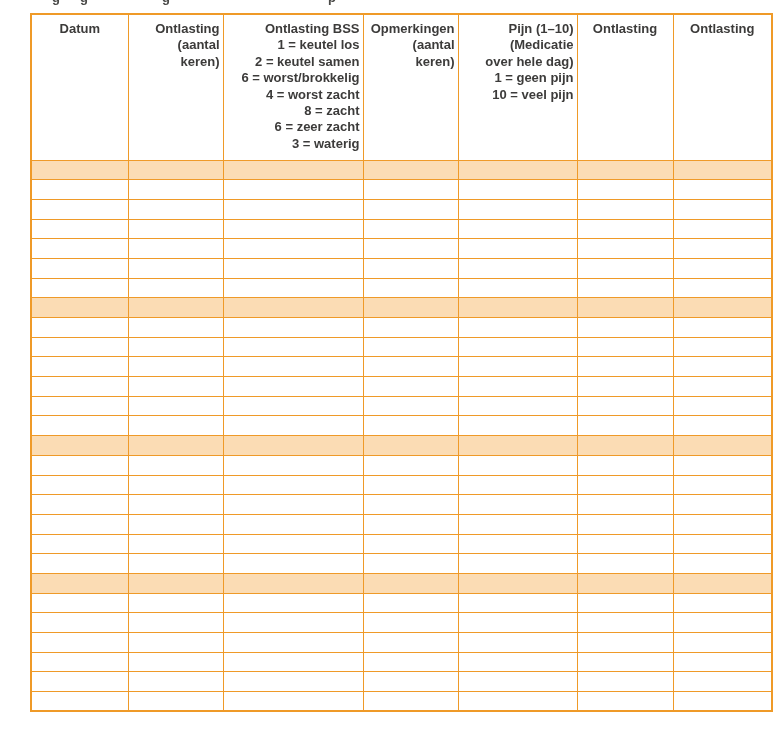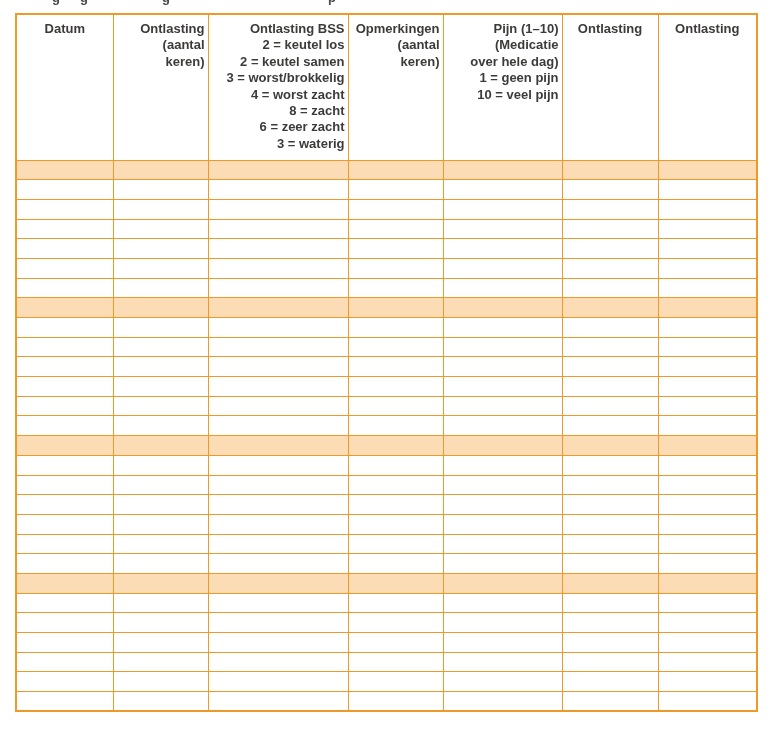--- a/index.html
+++ b/index.html
@@ -20,21 +20,21 @@
     position:absolute;left:0;top:0;width:773px;height:6px;
     overflow:hidden;
   }
   .top-crop .frag{
     position:absolute;top:-9px;
     font-size:13px;font-weight:bold;color:#4a4a48;
     line-height:13px;
   }
   
   table.diary{
-    position:absolute;left:15px;top:13px;
+    position:absolute;left:30px;top:13px;
     width:741px;
     border-collapse:collapse;
     table-layout:fixed;
     border:2px solid var(--orange);
   }
   table.diary th, table.diary td{
     border:1px solid var(--orange);
   }
   thead tr{height:146px;}
   th{
@@ -88,23 +88,23 @@
         <th>
           <div class="hline">Datum</div>
         </th>
         <th>
           <div class="hline">Ontlasting</div>
           <div class="hline">(aantal</div>
           <div class="hline">keren)</div>
         </th>
         <th>
           <div class="hline">Ontlasting BSS</div>
-          <div class="hline">2 = keutel los</div>
+          <div class="hline">1 = keutel los</div>
           <div class="hline">2 = keutel samen</div>
-          <div class="hline">3 = worst/brokkelig</div>
+          <div class="hline">6 = worst/brokkelig</div>
           <div class="hline">4 = worst zacht</div>
           <div class="hline">8 = zacht</div>
           <div class="hline">6 = zeer zacht</div>
           <div class="hline">3 = waterig</div>
         </th>
         <th>
           <div class="hline">Opmerkingen</div>
           <div class="hline">(aantal</div>
           <div class="hline">keren)</div>
         </th>

